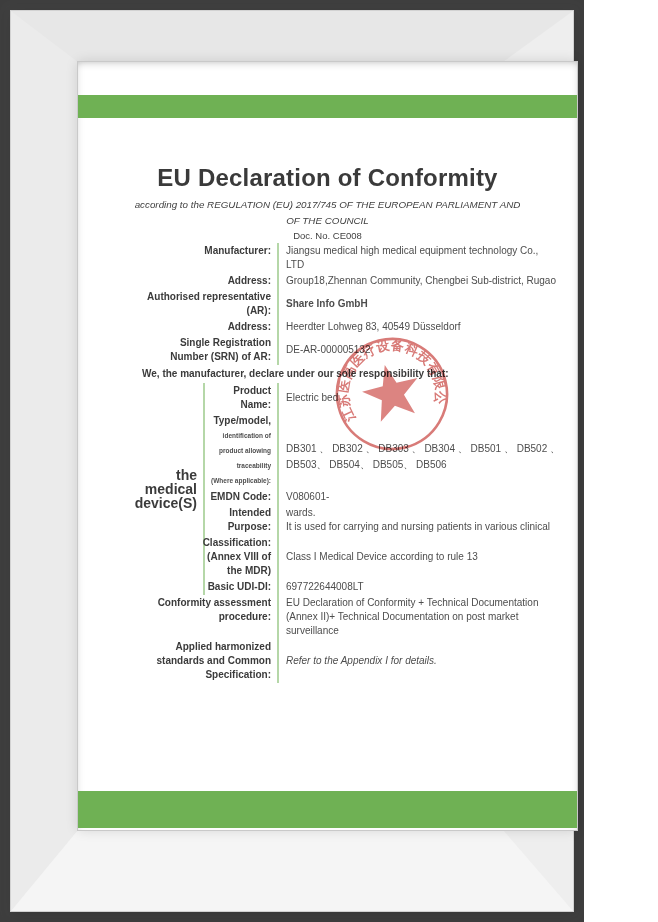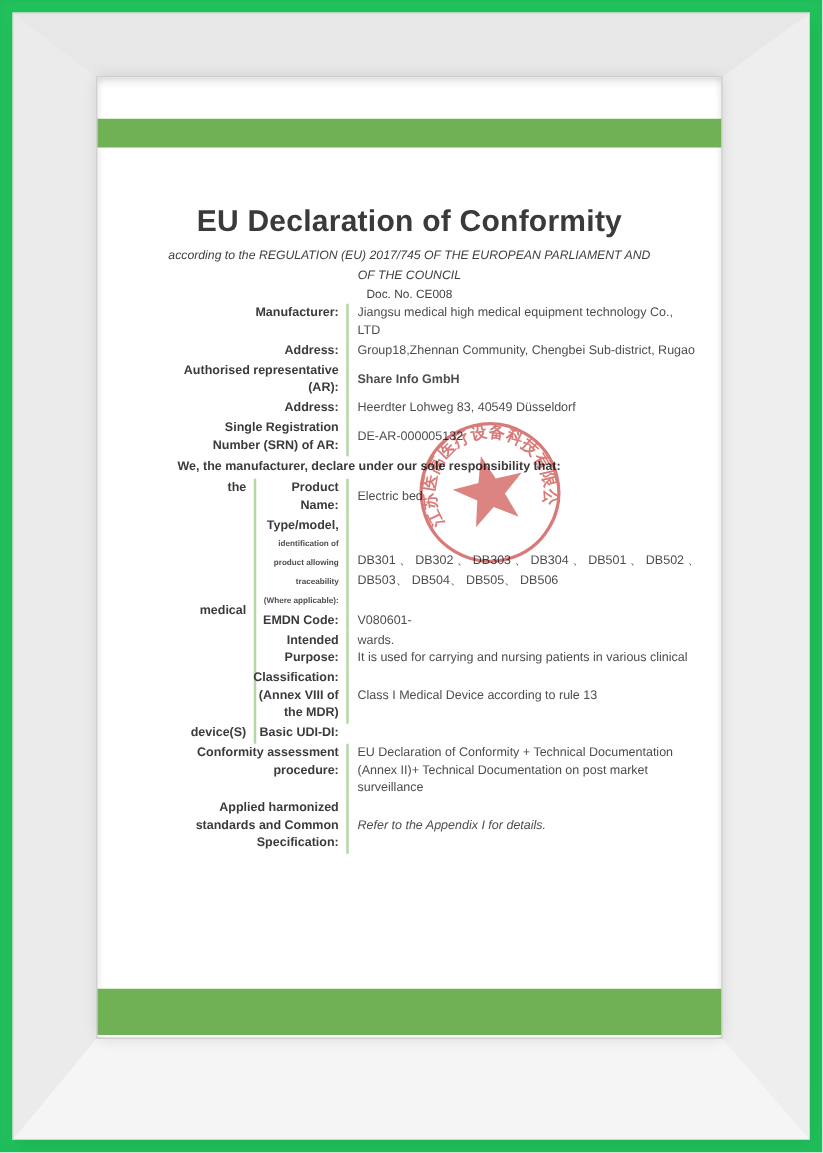--- a/index.html
+++ b/index.html
@@ -1,18 +1,18 @@
 <!DOCTYPE html>
 <html><head>
 <meta charset="utf-8">
 <style>
   html,body{margin:0;padding:0;background:#ffffff;}
   .photo{
-    position:relative;width:658px;height:922px;overflow:hidden;
-    background:#22c55e;font-family:"Liberation Sans",sans-serif;
+    position:relative;width:584px;height:922px;overflow:hidden;
+    background:#404040;font-family:"Liberation Sans",sans-serif;
     box-shadow:inset 0 0 14px rgba(0,0,0,.07);
   }
   
   .frame-outer{
     position:absolute;inset:10px;border:1px solid #d2d2d2;background:#f1f1f1;
     box-shadow:2px 4px 12px rgba(0,0,0,.10), inset 0 0 0 1px #ffffff;
   }
   .frame-bevel{
     position:absolute;inset:11px;box-sizing:border-box;
     border-style:solid;
@@ -49,22 +49,22 @@
     font-size:10px;line-height:14px;color:#4d4d4d;
   }
   .ln{display:block;}
   .b{font-weight:bold;}
   .i{font-style:italic;}
   .decl{padding:2px 0 2px 64px;font-weight:bold;font-size:10px;line-height:14px;color:#3b3b3b;}
   
   .device{display:flex;align-items:stretch;}
   .dlabel{
     width:125px;flex:0 0 125px;box-sizing:border-box;padding:1px 6px 1px 0;
-    display:flex;flex-direction:column;justify-content:space-between;text-align:right;
-    font-weight:bold;font-size:10px;line-height:14px;color:#3b3b3b;
+    display:flex;flex-direction:column;justify-content:center;text-align:right;
+    font-weight:bold;font-size:14px;line-height:14px;color:#3b3b3b;
   }
   .dinner{flex:1;border-left:2px solid #b5d7a8;}
   .drow{display:flex;align-items:stretch;}
   .slcell{
     width:72px;flex:0 0 72px;box-sizing:border-box;padding:1px 6px 1px 0;
     display:flex;flex-direction:column;justify-content:center;text-align:right;
     font-weight:bold;font-size:10px;line-height:14px;color:#3b3b3b;align-items:flex-end;
   }
   .sml{font-size:6.5px;line-height:15px;color:#4f4f4f;}
   .padtop{padding-top:12px;}
@@ -205,20 +205,23 @@
                 <span class="ln">the MDR)</span>
               </div>
               <div class="vcell">
                 <span class="ln">Class I Medical Device according to rule 13</span>
               </div>
             </div>
 
             <div class="drow">
               <div class="slcell">
                 <span class="ln">Basic UDI-DI:</span>
+              </div>
+              <div class="vcell">
+                <span class="ln">697722644008LT</span>
               </div>
             </div>
 
           </div>
         </div>
 
         <div class="row">
           <div class="lcell">
             <span class="ln">Conformity assessment</span>
             <span class="ln">procedure:</span>

